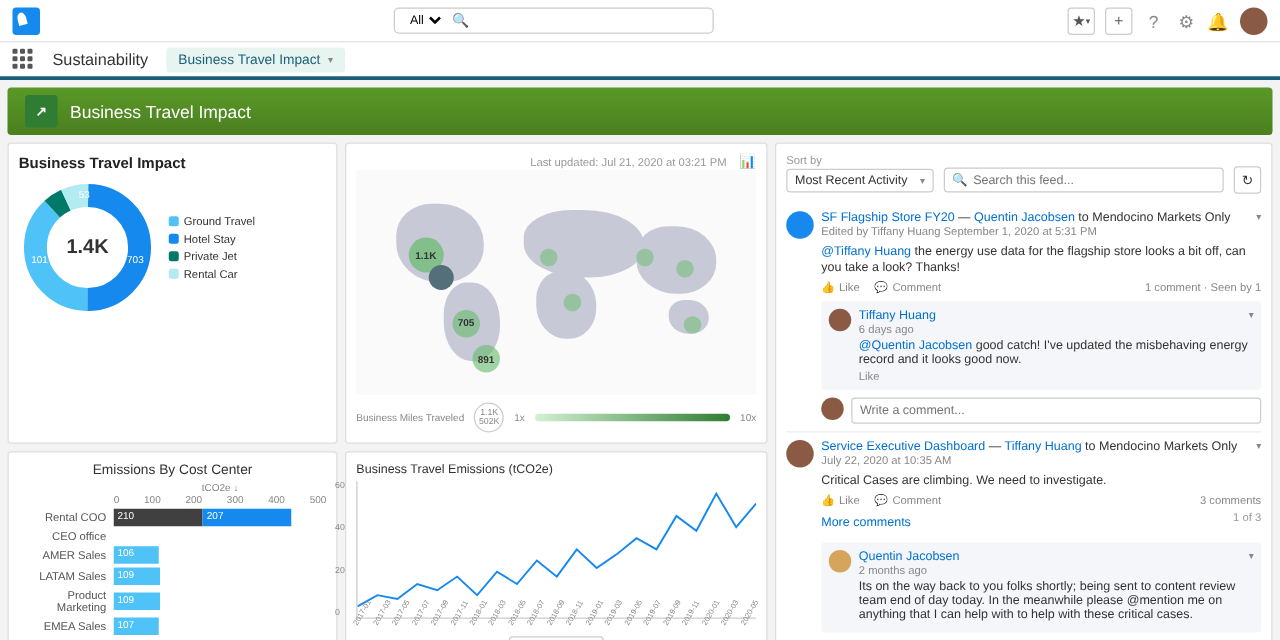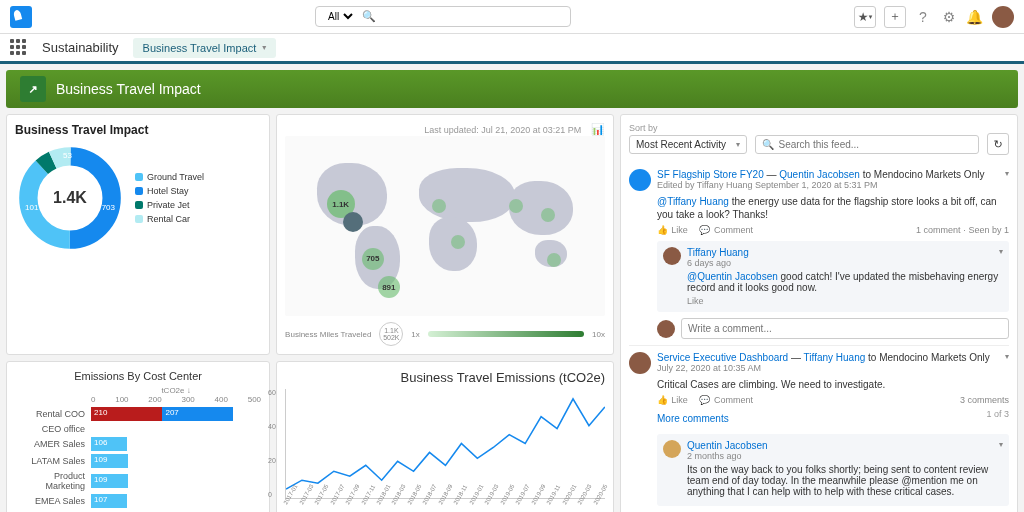--- a/index.html
+++ b/index.html
@@ -45,21 +45,21 @@
 .bubble{position:absolute;border-radius:50%;display:flex;align-items:center;justify-content:center;font-size:8px;color:#333;font-weight:600}
 .bars-card{flex:1}
 .bars-title{text-align:center;font-size:11px;margin-bottom:4px}
 .bar-row{display:flex;align-items:center;gap:6px;margin:3px 0;font-size:9px}
 .bar-label{width:70px;text-align:right;color:#555}
 .bar-track{flex:1;height:14px;display:flex;align-items:center}
 .bar-seg{height:100%}
 .bar-val{font-size:8px;padding:0 3px;color:#fff}
 .axis{display:flex;justify-content:space-between;font-size:8px;color:#888;margin-left:76px}
 .line-card{flex:1.3}
-.line-title{text-align:right;font-size:13px;margin-bottom:4px}
+.line-title{text-align:left;font-size:10px;margin-bottom:4px}
 .line-chart{height:110px;position:relative;border-bottom:1px solid #ccc;border-left:1px solid #ccc}
 .line-chart svg{width:100%;height:100%}
 .x-ticks{display:flex;justify-content:space-between;font-size:7px;color:#888;transform:rotate(0);margin-top:2px}
 .x-ticks span{transform:rotate(-60deg);transform-origin:left;white-space:nowrap;font-size:6px;width:10px}
 .expand-btn{display:block;margin:6px auto 0;border:1px solid #ccc;background:#fff;padding:3px 20px;border-radius:3px;color:#0070d2;font-size:10px;cursor:pointer}
 .sort-row{display:flex;align-items:center;gap:8px;margin-bottom:8px}
 .sort-select{border:1px solid #ccc;border-radius:3px;padding:3px 6px;font-size:10px;display:flex;align-items:center;gap:10px;cursor:pointer}
 .feed-search{flex:1;border:1px solid #ccc;border-radius:3px;padding:3px 6px;font-size:10px;display:flex;align-items:center;gap:4px}
 .feed-search input{border:none;outline:none;flex:1;font-size:10px}
 .refresh-btn{width:22px;height:22px;border:1px solid #ccc;border-radius:3px;display:flex;align-items:center;justify-content:center;cursor:pointer}
@@ -68,21 +68,21 @@
 .post-av{width:22px;height:22px;border-radius:50%;background:#1589ee;flex-shrink:0}
 .post-av.brown{background:#8a5a44}
 .post-meta{flex:1;font-size:10px}
 .post-meta a{color:#0070d2;text-decoration:none}
 .post-meta .sub{color:#888;font-size:9px}
 .post-body{font-size:10px;margin:4px 0 4px 28px;line-height:1.3}
 .post-actions{display:flex;gap:12px;font-size:9px;color:#888;margin-left:28px;align-items:center}
 .post-actions .act{cursor:pointer;display:flex;align-items:center;gap:3px}
 .post-actions .r{margin-left:auto;color:#888}
 .reply{background:#f4f6f9;border-radius:3px;padding:6px;margin:6px 0 0 28px}
-.comment-box{display:flex;gap:6px;margin:6px 0 0 28px;align-items:center}
+.comment-box{display:flex;gap:6px;margin:6px 0 0 28px;align-items:flex-start}
 .comment-input{flex:1;border:1px solid #ccc;border-radius:3px;padding:4px 6px;font-size:10px;background:#fff}
 .more-link{color:#0070d2;font-size:10px;cursor:pointer;margin:4px 0}
 .y-ticks{position:absolute;left:-18px;top:0;height:100%;display:flex;flex-direction:column;justify-content:space-between;font-size:7px;color:#888}
 .map-footer{display:flex;align-items:center;gap:8px;font-size:8px;color:#888;margin-top:6px}
 .grad-bar{flex:1;height:6px;background:linear-gradient(90deg,#d4f0d4,#2e7d32);border-radius:3px}
 .caret{font-size:8px;color:#888}
 </style>
 </head>
 <body>
 
@@ -220,21 +220,21 @@
             <span>100</span>
             <span>200</span>
             <span>300</span>
             <span>400</span>
             <span>500</span>
           </div>
         <div id="bars-container">
             <div class="bar-row">
               <div class="bar-label">Rental COO</div>
               <div class="bar-track">
-                <div class="bar-seg" style="background: #b91c1c; width: 42%;"><span class="bar-val">210</span></div>
+                <div class="bar-seg" style="background: #404040; width: 42%;"><span class="bar-val">210</span></div>
                 <div class="bar-seg" style="background: rgb(21, 137, 238); width: 41.4%;"><span class="bar-val">207</span></div>
               </div>
             </div>
             <div class="bar-row">
               <div class="bar-label">CEO office</div>
             </div>
             <div class="bar-row">
               <div class="bar-label">AMER Sales</div>
               <div class="bar-track">
                 <div class="bar-seg" style="background: rgb(79, 195, 247); width: 21.2%;"><span class="bar-val">106</span></div>

